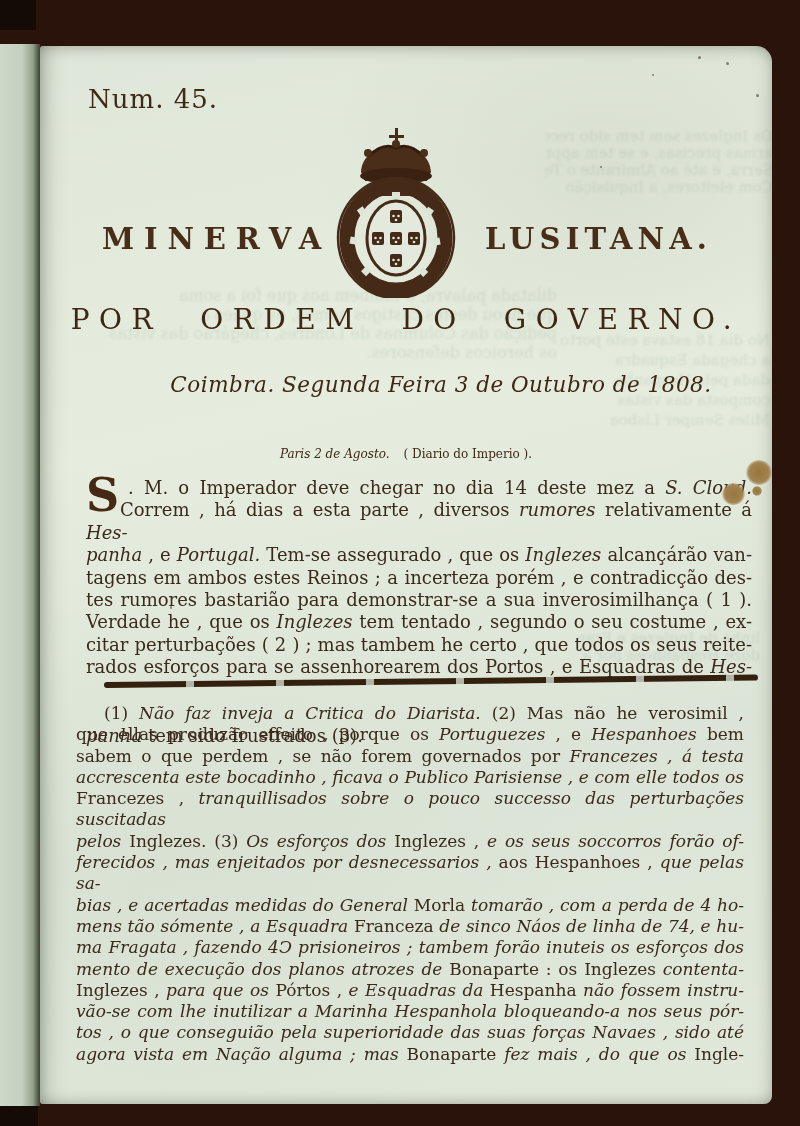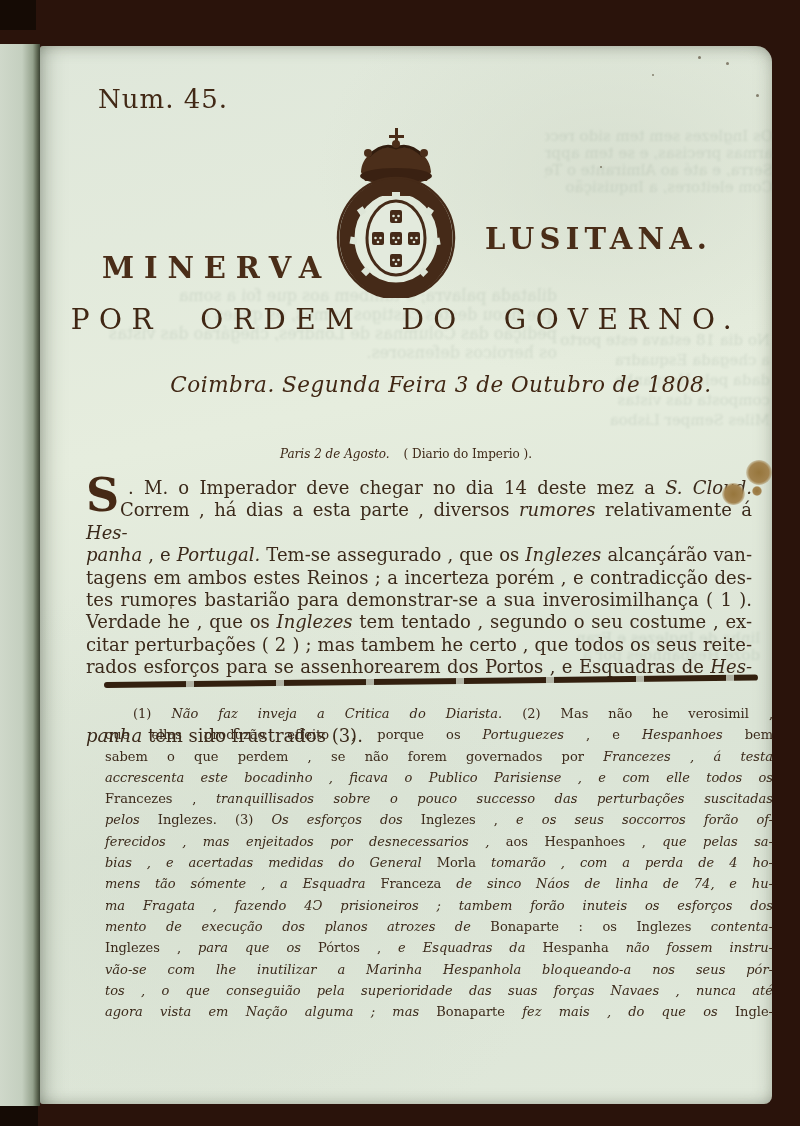--- a/index.html
+++ b/index.html
@@ -20,35 +20,35 @@
         border-radius:3px 16px 8px 3px;
         box-shadow:inset 16px 0 26px -18px rgba(55,66,50,.6),
                    inset -12px 0 20px -14px rgba(95,100,82,.4),
                    inset 0 10px 18px -12px rgba(80,85,70,.45),
                    inset 0 -10px 16px -12px rgba(80,85,70,.4);}
   
   .ghost{position:absolute;transform:scaleX(-1);color:#6f8573;opacity:.17;
          filter:blur(1.1px);font-size:15px;line-height:17px;text-align:justify;overflow:hidden;}
   .ghost .gline{white-space:nowrap;}
   
-  .issue{position:absolute;left:58px;top:38px;font-size:26px;letter-spacing:1px;color:#42291​6;color:#422916;}
+  .issue{position:absolute;left:48px;top:38px;font-size:26px;letter-spacing:1px;color:#42291​6;color:#422916;}
   .masthead{position:absolute;top:176px;font-size:29px;font-weight:bold;color:#4a2d18;}
-  .mh-left{left:62px;letter-spacing:.34em;margin-top:29px;}
+  .mh-left{left:62px;letter-spacing:.34em;}
   .mh-right{left:445px;letter-spacing:.18em;}
   .order{position:absolute;left:0;top:257px;width:100%;text-align:center;
          font-size:28px;letter-spacing:.34em;word-spacing:.7em;color:#402714;}
   .dateline{position:absolute;left:0;top:326px;width:100%;text-align:center;
             font-style:italic;font-size:21.5px;letter-spacing:.5px;color:#402714;padding-left:35px;}
   .art-head{position:absolute;left:0;top:401px;width:100%;text-align:center;
             font-size:12px;color:#3e2817;}
   .art-head .pl{font-style:italic;margin-right:14px;}
   
   .body-block{position:absolute;left:46px;top:431px;width:666px;font-size:18px;
               line-height:22.4px;color:#3b2a1b;}
-  .fn-block{position:absolute;left:65px;top:657px;width:668px;font-size:13px;
+  .fn-block{position:absolute;left:36px;top:657px;width:668px;font-size:17px;
             line-height:21.3px;color:#3b2a1b;}
   .tline{text-align:justify;text-align-last:justify;white-space:normal;position:relative;}
   .tline.nojust{text-align-last:left;margin-top:46px;}
   .tline i{font-style:italic;}
   .dcline{padding-left:42px;}
   .dropcap{position:absolute;left:0;top:-5px;font-size:46px;line-height:1;
            font-weight:bold;color:#46291​5;color:#462915;}
   
   .rule{position:absolute;left:64px;top:636px;width:654px;height:6px;border-radius:3px;
         transform:rotate(-0.65deg);transform-origin:left center;
@@ -185,21 +185,21 @@
         <div class="tline"><i>accrescenta este bocadinho , ficava o Publico Parisiense , e com elle todos os</i></div>
         <div class="tline"><span>Francezes , </span><i>tranquillisados sobre o pouco successo das perturbações suscitadas</i></div>
         <div class="tline"><i>pelos</i><span> Inglezes. (3) </span><i>Os esforços dos</i><span> Inglezes , </span><i>e os seus soccorros forão of-</i></div>
         <div class="tline"><i>ferecidos , mas enjeitados por desnecessarios ,</i><span> aos Hespanhoes , </span><i>que pelas sa-</i></div>
         <div class="tline"><i>bias , e acertadas medidas do General</i><span> Morla </span><i>tomarão , com a perda de 4 ho-</i></div>
         <div class="tline"><i>mens tão sómente , a Esquadra</i><span> Franceza </span><i>de sinco Náos de linha de 74, e hu-</i></div>
         <div class="tline"><i>ma Fragata , fazendo 4Ↄ prisioneiros ; tambem forão inuteis os esforços dos</i></div>
         <div class="tline"><i>mento de execução dos planos atrozes de</i><span> Bonaparte : os Inglezes </span><i>contenta-</i></div>
         <div class="tline"><span>Inglezes , </span><i>para que os</i><span> Pórtos , </span><i>e Esquadras da</i><span> Hespanha </span><i>não fossem instru-</i></div>
         <div class="tline"><i>vão-se com lhe inutilizar a Marinha Hespanhola bloqueando-a nos seus pór-</i></div>
-        <div class="tline"><i>tos , o que conseguião pela superioridade das suas forças Navaes , nunca até</i></div>
+        <div class="tline"><i>tos , o que conseguião pela superioridade das suas forças Navaes , sido até</i></div>
         <div class="tline"><i>agora vista em Nação alguma ; mas</i><span> Bonaparte </span><i>fez mais , do que os</i><span> Ingle-</span></div>
       </div>
 
     <div class="spot" style="left:706px;top:414px;width:26px;height:25px;"></div>
     <div class="spot" style="left:682px;top:437px;width:23px;height:22px;"></div>
     <div class="spot" style="left:712px;top:440px;width:10px;height:10px;"></div>
 
     <div class="speck" style="left:658px;top:10px;"></div>
     <div class="speck" style="left:686px;top:16px;"></div>
     <div class="speck" style="left:716px;top:48px;"></div>

